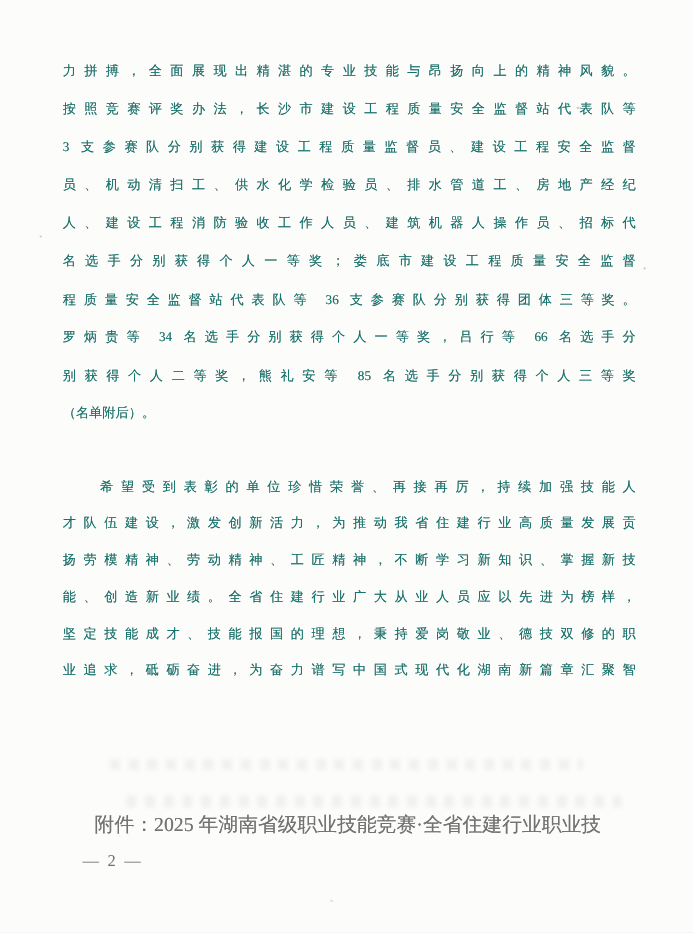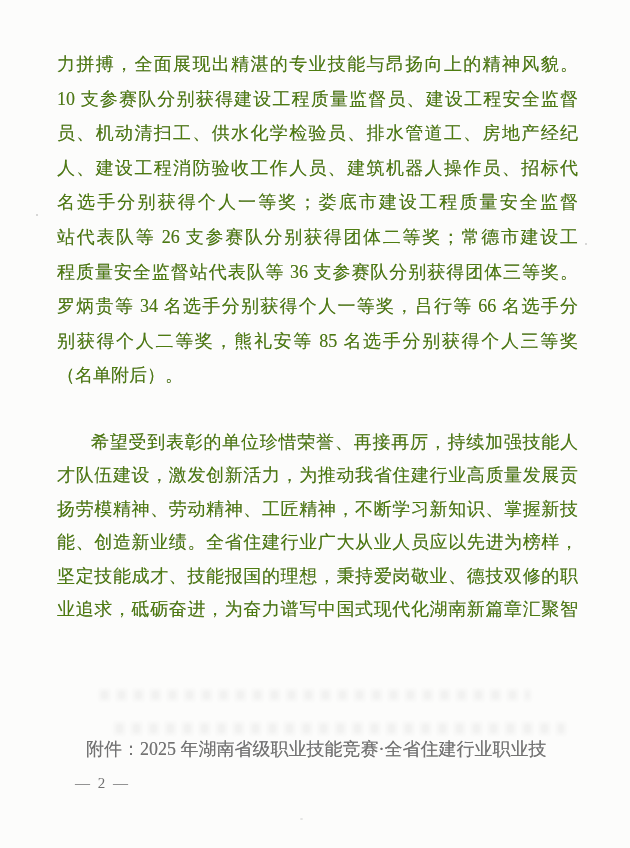--- a/index.html
+++ b/index.html
@@ -13,22 +13,22 @@
     height: 848px;
     margin: 0 auto;
     background: #fcfcfb;
     overflow: hidden;
     font-family: "Liberation Serif", "DejaVu Serif", serif;
   }
   .textblock {
     position: absolute;
     left: 57px;
     width: 521px;
-    color: #4d7c0f;
-    font-size: 18px;
+    color: #0f766e;
+    font-size: 12px;
     text-shadow: 0 0 0.6px rgba(70, 70, 70, 0.55);
   }
   .para1 { top: 47px;  line-height: 34.6px; }
   .para2 { top: 426px; line-height: 33.4px; }
   .ln {
     text-align: justify;
     text-align-last: justify;
     text-justify: inter-character;
     white-space: nowrap;
   }
@@ -78,25 +78,25 @@
   .speck-3 { left: 36px;  top: 214px; width: 2px; height: 2px; }
   .speck-4 { left: 300px; top: 818px; width: 3px; height: 2px; opacity: .5; }
 </style>
 </head>
 <body>
 
 <div class="sheet">
 
   <div class="textblock para1">
     <div class="ln">力拼搏，全面展现出精湛的专业技能与昂扬向上的精神风貌。</div>
-    <div class="ln">10 支参赛队分别获得建设工程质量监督员、建设工程安全监督</div>
+    <div class="ln">按照竞赛评奖办法，长沙市建设工程质量安全监督站代表队等</div>
+    <div class="ln">3 支参赛队分别获得建设工程质量监督员、建设工程安全监督</div>
     <div class="ln">员、机动清扫工、供水化学检验员、排水管道工、房地产经纪</div>
     <div class="ln">人、建设工程消防验收工作人员、建筑机器人操作员、招标代</div>
     <div class="ln">名选手分别获得个人一等奖；娄底市建设工程质量安全监督</div>
-    <div class="ln">站代表队等 26 支参赛队分别获得团体二等奖；常德市建设工</div>
     <div class="ln">程质量安全监督站代表队等 36 支参赛队分别获得团体三等奖。</div>
     <div class="ln">罗炳贵等 34 名选手分别获得个人一等奖，吕行等 66 名选手分</div>
     <div class="ln">别获得个人二等奖，熊礼安等 85 名选手分别获得个人三等奖</div>
     <div class="ln ln-end">（名单附后）。</div>
   </div>
 
   <div class="textblock para2">
     <div class="ln ln-indent">希望受到表彰的单位珍惜荣誉、再接再厉，持续加强技能人</div>
     <div class="ln">才队伍建设，激发创新活力，为推动我省住建行业高质量发展贡</div>
     <div class="ln">扬劳模精神、劳动精神、工匠精神，不断学习新知识、掌握新技</div>

